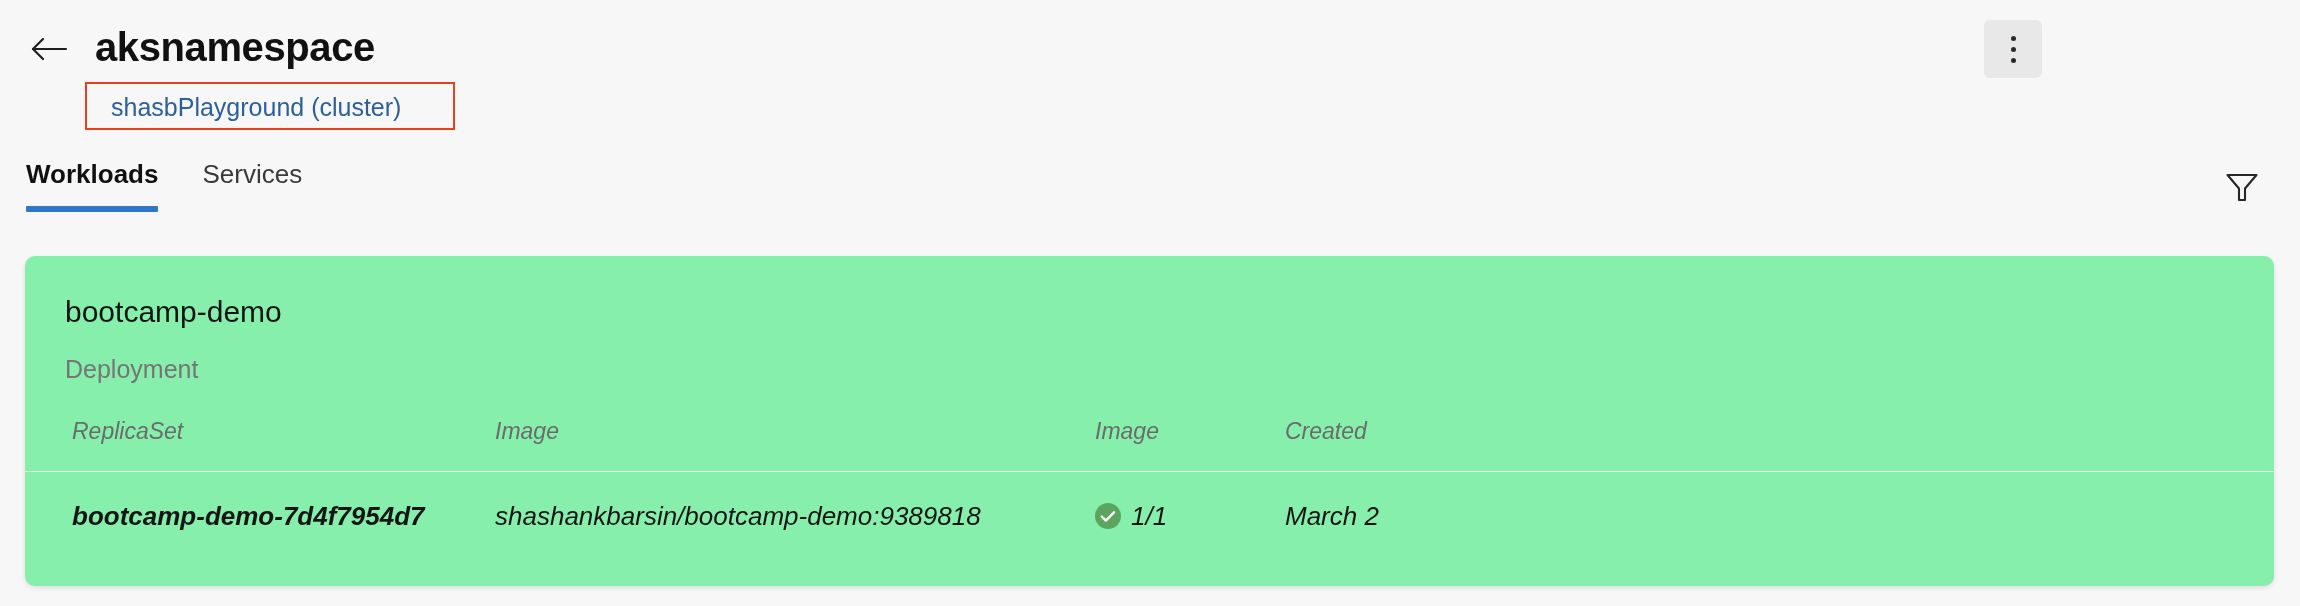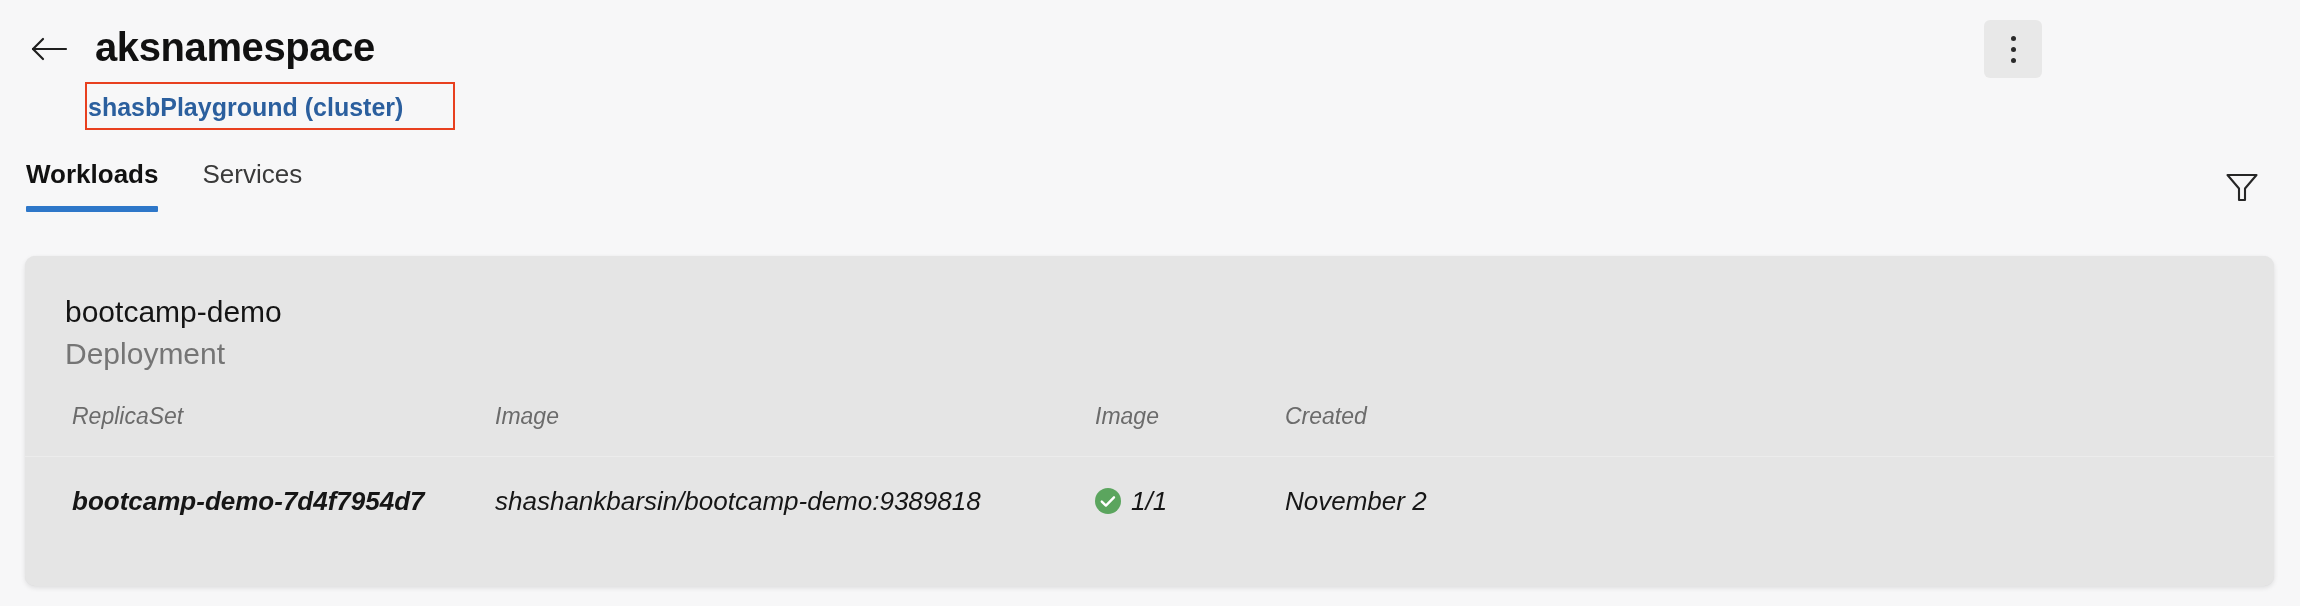--- a/index.html
+++ b/index.html
@@ -55,29 +55,28 @@
     position: absolute;
     left: 85px;
     top: 82px;
     width: 370px;
     height: 48px;
     border: 2px solid #e8401f;
     box-sizing: border-box;
   }
   .cluster-link {
     position: absolute;
-    left: 88px;
+    left: 111px;
     top: 92px;
     font-size: 25px;
     line-height: 30px;
     color: #2b5f9e;
     text-decoration: none;
     cursor: pointer;
     white-space: nowrap;
-    font-weight: bold;
   }
 
   .more-button {
     position: absolute;
     right: 34px;
     top: 20px;
     width: 58px;
     height: 58px;
     border-radius: 6px;
     background: #e8e8e8;
@@ -152,21 +151,21 @@
     justify-content: center;
   }
 
   
   .workload-card {
     position: absolute;
     left: 25px;
     top: 256px;
     width: 2249px;
     height: 330px;
-    background: #e5e5e5;
+    background: #86efac;
     border-radius: 10px;
     box-shadow: 0 2px 5px rgba(0,0,0,0.10), 0 0 1px rgba(0,0,0,0.06);
     box-sizing: border-box;
     overflow: hidden;
   }
   .card-head {
     padding: 38px 0 0 40px;
   }
   .card-title-row {
     display: flex;
@@ -182,22 +181,22 @@
   .label-pill {
     background: #eeeeee;
     border-radius: 16px;
     padding: 8px 18px;
     font-size: 20px;
     line-height: 22px;
     color: #3b3b3b;
     white-space: nowrap;
   }
   .card-subtitle {
-    margin-top: 9px;
-    font-size: 30px;
+    margin-top: 24px;
+    font-size: 25px;
     line-height: 30px;
     color: #757575;
     white-space: nowrap;
   }
 
   
   .wl-table {
     margin-top: 33px;
     width: 100%;
     border-collapse: collapse;
@@ -329,18 +328,18 @@
         <td>
           <div class="pods-cell-inner">
             <span class="status-ok">
               <svg width="16" height="13" viewBox="0 0 16 13" fill="none">
                 <path d="M1.8 6.6 L5.9 10.6 L14 2.3" stroke="#ffffff" stroke-width="2.4" stroke-linecap="round" stroke-linejoin="round" fill="none"></path>
               </svg>
             </span>
             <span>1/1</span>
           </div>
         </td>
-        <td>November 2</td>
+        <td>March 2</td>
         <td></td>
       </tr>
     </tbody>
   </table>
 </div>
 
 </body></html>

